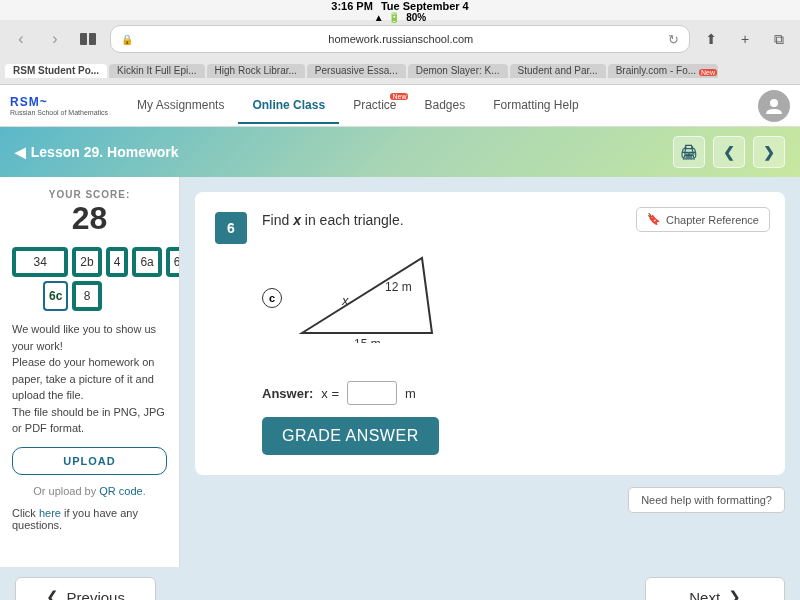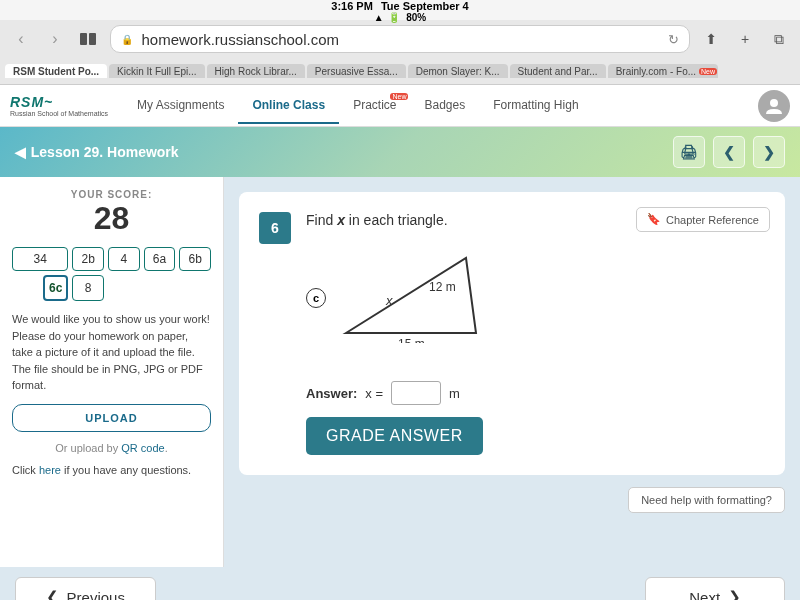--- a/index.html
+++ b/index.html
@@ -50,21 +50,21 @@
       flex: 1;
       display: flex;
       align-items: center;
       background: white;
       border-radius: 10px;
       padding: 4px 10px;
       gap: 8px;
       height: 28px;
       border: 1px solid #ccc;
     }
-    .address-text { font-size: 15px; color: #333; flex: 1; text-align: left; }
+    .address-text { font-size: 11px; color: #333; flex: 1; text-align: center; }
     .address-lock { color: #888; font-size: 10px; }
     .browser-actions { display: flex; gap: 8px; align-items: center; }
     .browser-action-btn {
       width: 26px; height: 26px;
       border: none; background: none;
       cursor: pointer;
       display: flex; align-items: center; justify-content: center;
       color: #555; font-size: 14px;
     }
 
@@ -82,21 +82,21 @@
       border-radius: 4px 4px 0 0;
       padding: 2px 8px;
       font-size: 10px;
       color: #444;
       white-space: nowrap;
       overflow: hidden;
       text-overflow: ellipsis;
       max-width: 110px;
       height: 14px;
       display: flex;
-      align-items: center;
+      align-items: flex-end;
       cursor: pointer;
     }
     .browser-tab.active {
       background: white;
       font-weight: 600;
     }
     .tab-new-badge {
       background: #e74c3c;
       color: white;
       font-size: 7px;
@@ -110,21 +110,21 @@
       background: white;
       border-bottom: 1px solid #ddd;
       display: flex;
       align-items: center;
       padding: 0 10px;
       height: 42px;
     }
     .rsm-logo {
       display: flex; flex-direction: column; align-items: flex-start; margin-right: 15px;
     }
-    .rsm-logo-top { font-size: 14px; font-weight: bold; color: #0f766e; letter-spacing: 1px; font-style: italic; }
+    .rsm-logo-top { font-size: 12px; font-weight: bold; color: #1d4ed8; letter-spacing: 1px; }
     .rsm-logo-text { font-size: 7px; color: #555; }
     .nav-tabs { display: flex; gap: 0; align-items: center; flex: 1; }
     .nav-tab {
       padding: 10px 14px;
       font-size: 12px;
       color: #555;
       cursor: pointer;
       border-bottom: 2px solid transparent;
       position: relative;
     }
@@ -169,39 +169,39 @@
 
     
     .main-content {
       display: flex;
       height: 390px;
       background: #e8f0f5;
     }
 
     
     .left-panel {
-      width: 224px;
+      width: 180px;
       background: white;
       border-right: 1px solid #ddd;
       padding: 12px;
       display: flex;
       flex-direction: column;
       gap: 10px;
       overflow-y: auto;
     }
     .score-section { text-align: center; }
     .score-label { font-size: 10px; color: #888; letter-spacing: 1px; font-weight: 600; }
     .score-value { font-size: 32px; font-weight: bold; color: #333; }
     .problem-grid {
       display: grid;
       grid-template-columns: repeat(5, 1fr);
       gap: 4px;
     }
     .problem-btn {
-      border: 1px solid #0f766e;
+      border: 4px solid #0f766e;
       border-radius: 4px;
       padding: 4px;
       text-align: center;
       font-size: 12px;
       cursor: pointer;
       background: white;
       color: #333;
     }
     .problem-btn.active {
       border: 2px solid #1a6a8a;
@@ -429,21 +429,21 @@
       <span>Online Class</span>
     </div>
     <div class="nav-tab">
       <span>Practice</span>
       <span class="tab-new-badge" style="position:absolute;top:5px;right:2px;font-size:7px;">New</span>
     </div>
     <div class="nav-tab">
       <span>Badges</span>
     </div>
     <div class="nav-tab">
-      <span>Formatting High</span>
+      <span>Formatting Help</span>
     </div>
   </div>
   <div class="user-avatar">
     <svg width="20" height="20" viewBox="0 0 20 20">
         <circle cx="10" cy="7" r="4" fill="white"></circle>
         <path d="M2 18 Q2 13 10 13 Q18 13 18 18" fill="white"></path>
       </svg>
   </div>
 </div>
 

